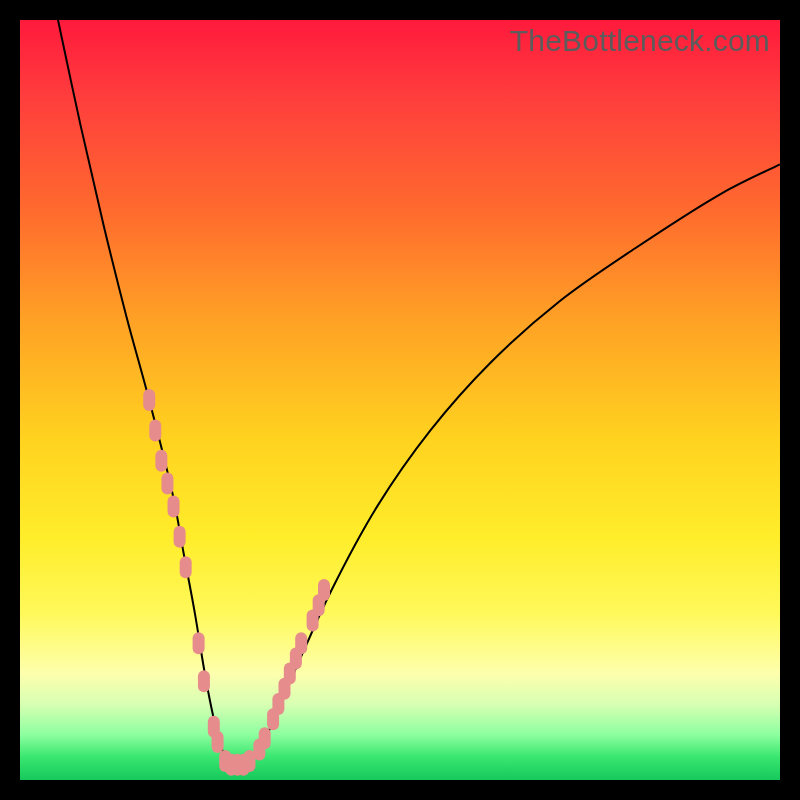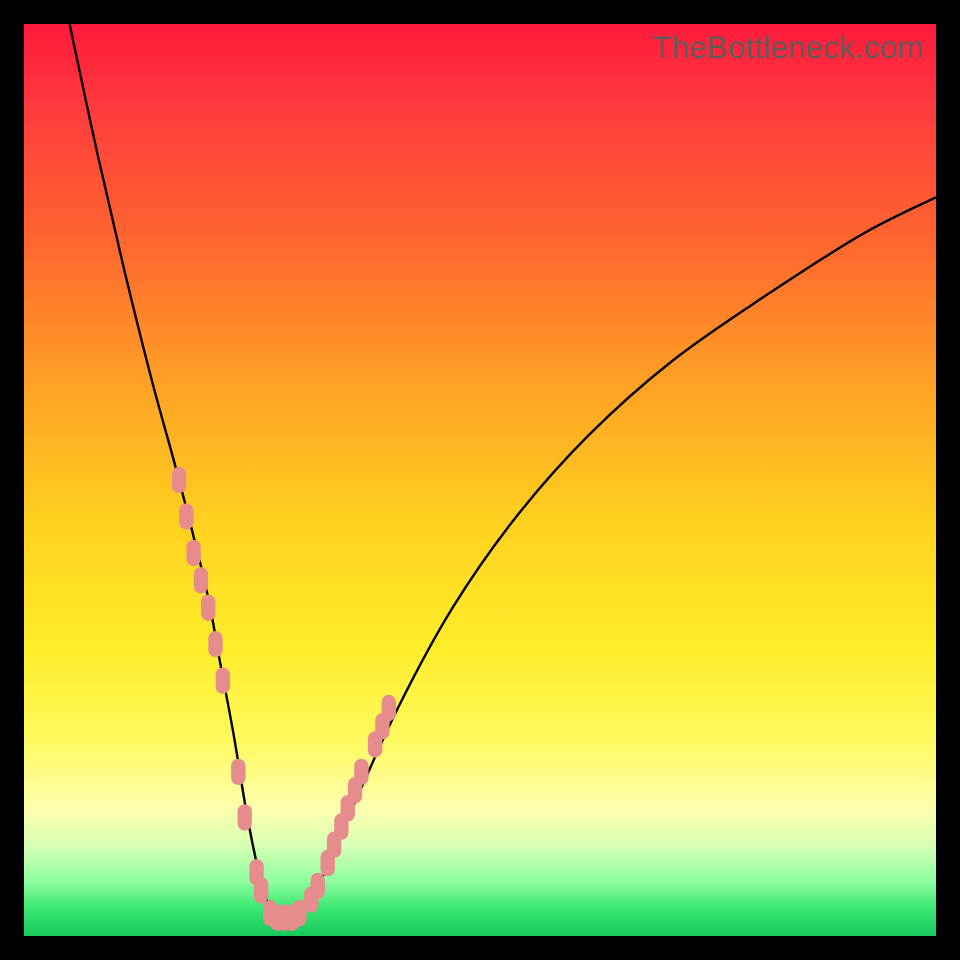--- a/index.html
+++ b/index.html
@@ -35,21 +35,21 @@
       #8effa0 94%,
       #39e66f 97%,
       #16c95c 100%
     );
   }
   .watermark {
     position: absolute;
     top: 4px;
     right: 10px;
     color: #5c5c5c;
-    font-size: 26px;
+    font-size: 30px;
     font-weight: 500;
     letter-spacing: 0.2px;
     user-select: none;
   }
   svg.curve {
     position: absolute;
     left: 0;
     top: 0;
     width: 760px;
     height: 760px;

